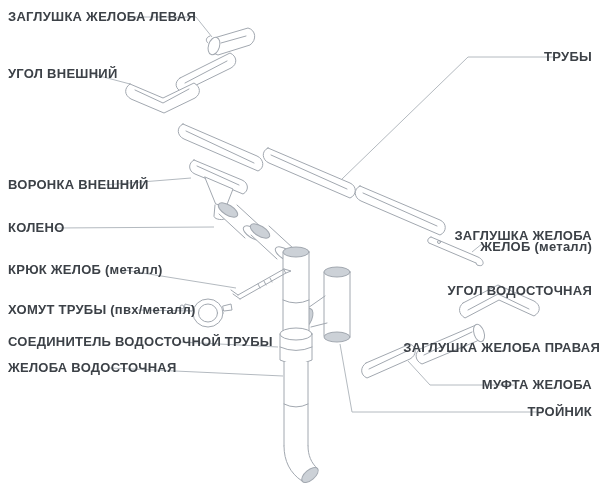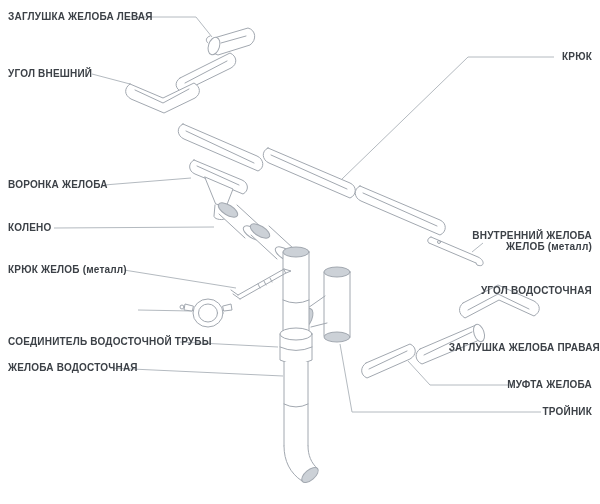--- a/index.html
+++ b/index.html
@@ -2,21 +2,21 @@
 <html><head>
 <meta charset="utf-8">
 <style>
   html,body{margin:0;padding:0;background:#fff;}
   .stage{
     position:relative;width:600px;height:504px;background:#ffffff;
     font-family:"Liberation Sans",sans-serif;overflow:hidden;
   }
   .stage svg{position:absolute;left:0;top:0;}
   .lbl{
-    position:absolute;font-size:10px;font-weight:700;color:#3c4147;
+    position:absolute;font-size:13px;font-weight:700;color:#3c4147;
     letter-spacing:.02em;white-space:nowrap;line-height:11px;
   }
   .lbl.right{text-align:right;}
 </style>
 </head>
 <body>
 
 <div class="stage">
 
   <svg width="600" height="504" viewBox="0 0 600 504">
@@ -160,29 +160,30 @@
         <path d="M284,269 L291,271 L286,273 Z" fill="#fff"></path>
         <path d="M238,295 L231,290 M240,299 L233,294"></path>
         <path d="M270,278 L272,282 M264,281 L266,285 M258,284 L260,288"></path>
       </g>
 
     </g>
   </svg>
 
   <div class="lbl" style="left:8px;top:11px">ЗАГЛУШКА ЖЕЛОБА ЛЕВАЯ</div>
   <div class="lbl" style="left:8px;top:68px">УГОЛ ВНЕШНИЙ</div>
-  <div class="lbl" style="left:8px;top:179px">ВОРОНКА ЖЕЛОБА</div>
+  <div class="lbl" style="left:8px;top:179px">ВОРОНКА ВНЕШНИЙ</div>
   <div class="lbl" style="left:8px;top:222px">КОЛЕНО</div>
   <div class="lbl" style="left:8px;top:264px">КРЮК ЖЕЛОБ (металл)</div>
+  <div class="lbl" style="left:8px;top:304px">ХОМУТ ТРУБЫ (пвх/металл)</div>
   <div class="lbl" style="left:8px;top:336px">СОЕДИНИТЕЛЬ ВОДОСТОЧНОЙ ТРУБЫ</div>
   <div class="lbl" style="left:8px;top:362px">ЖЕЛОБА ВОДОСТОЧНАЯ</div>
 
-  <div class="lbl right" style="right:8px;top:51px">КРЮК</div>
+  <div class="lbl right" style="right:8px;top:51px">ТРУБЫ</div>
   <div class="lbl right" style="right:8px;top:230px">
-    <span style="display:block">ВНУТРЕННИЙ ЖЕЛОБА</span>
+    <span style="display:block">ЗАГЛУШКА ЖЕЛОБА</span>
     <span style="display:block">ЖЕЛОБ (металл)</span>
   </div>
   <div class="lbl right" style="right:8px;top:285px">УГОЛ ВОДОСТОЧНАЯ</div>
   <div class="lbl right" style="right:0;top:342px">ЗАГЛУШКА ЖЕЛОБА ПРАВАЯ</div>
   <div class="lbl right" style="right:8px;top:379px">МУФТА ЖЕЛОБА</div>
   <div class="lbl right" style="right:8px;top:406px">ТРОЙНИК</div>
 
 </div>
 
 </body></html>

